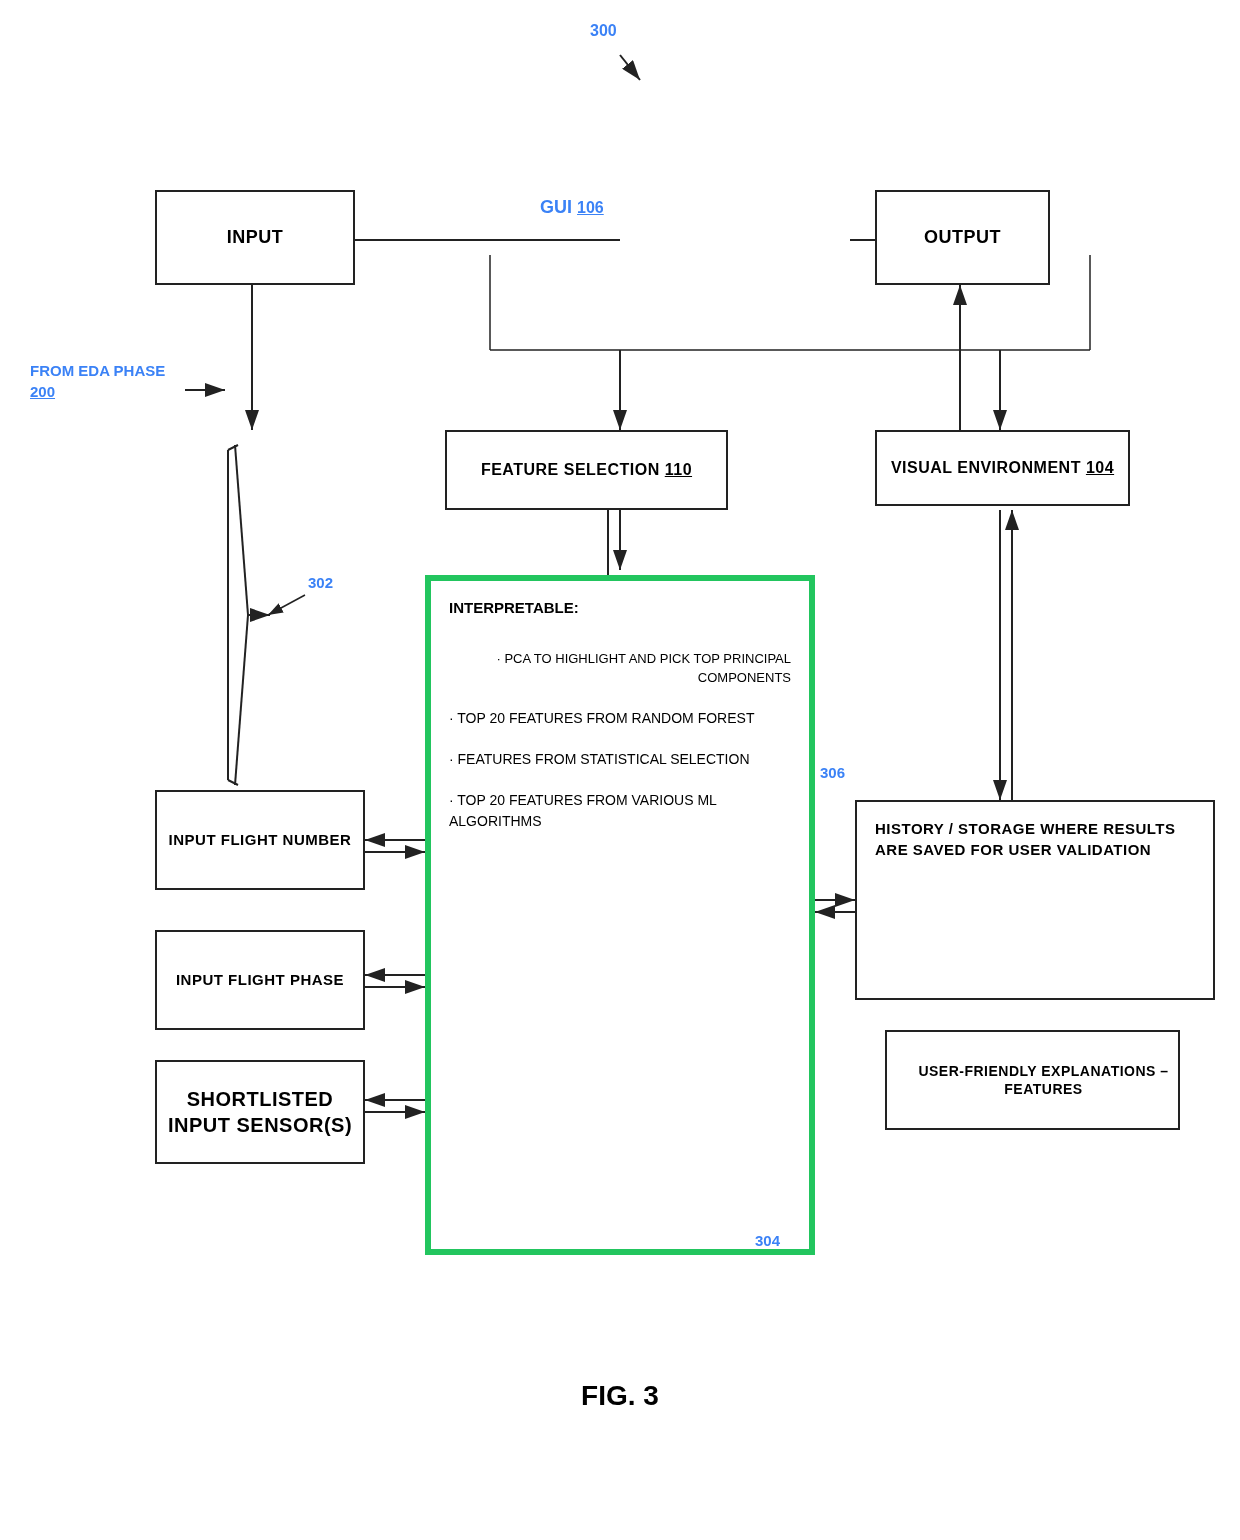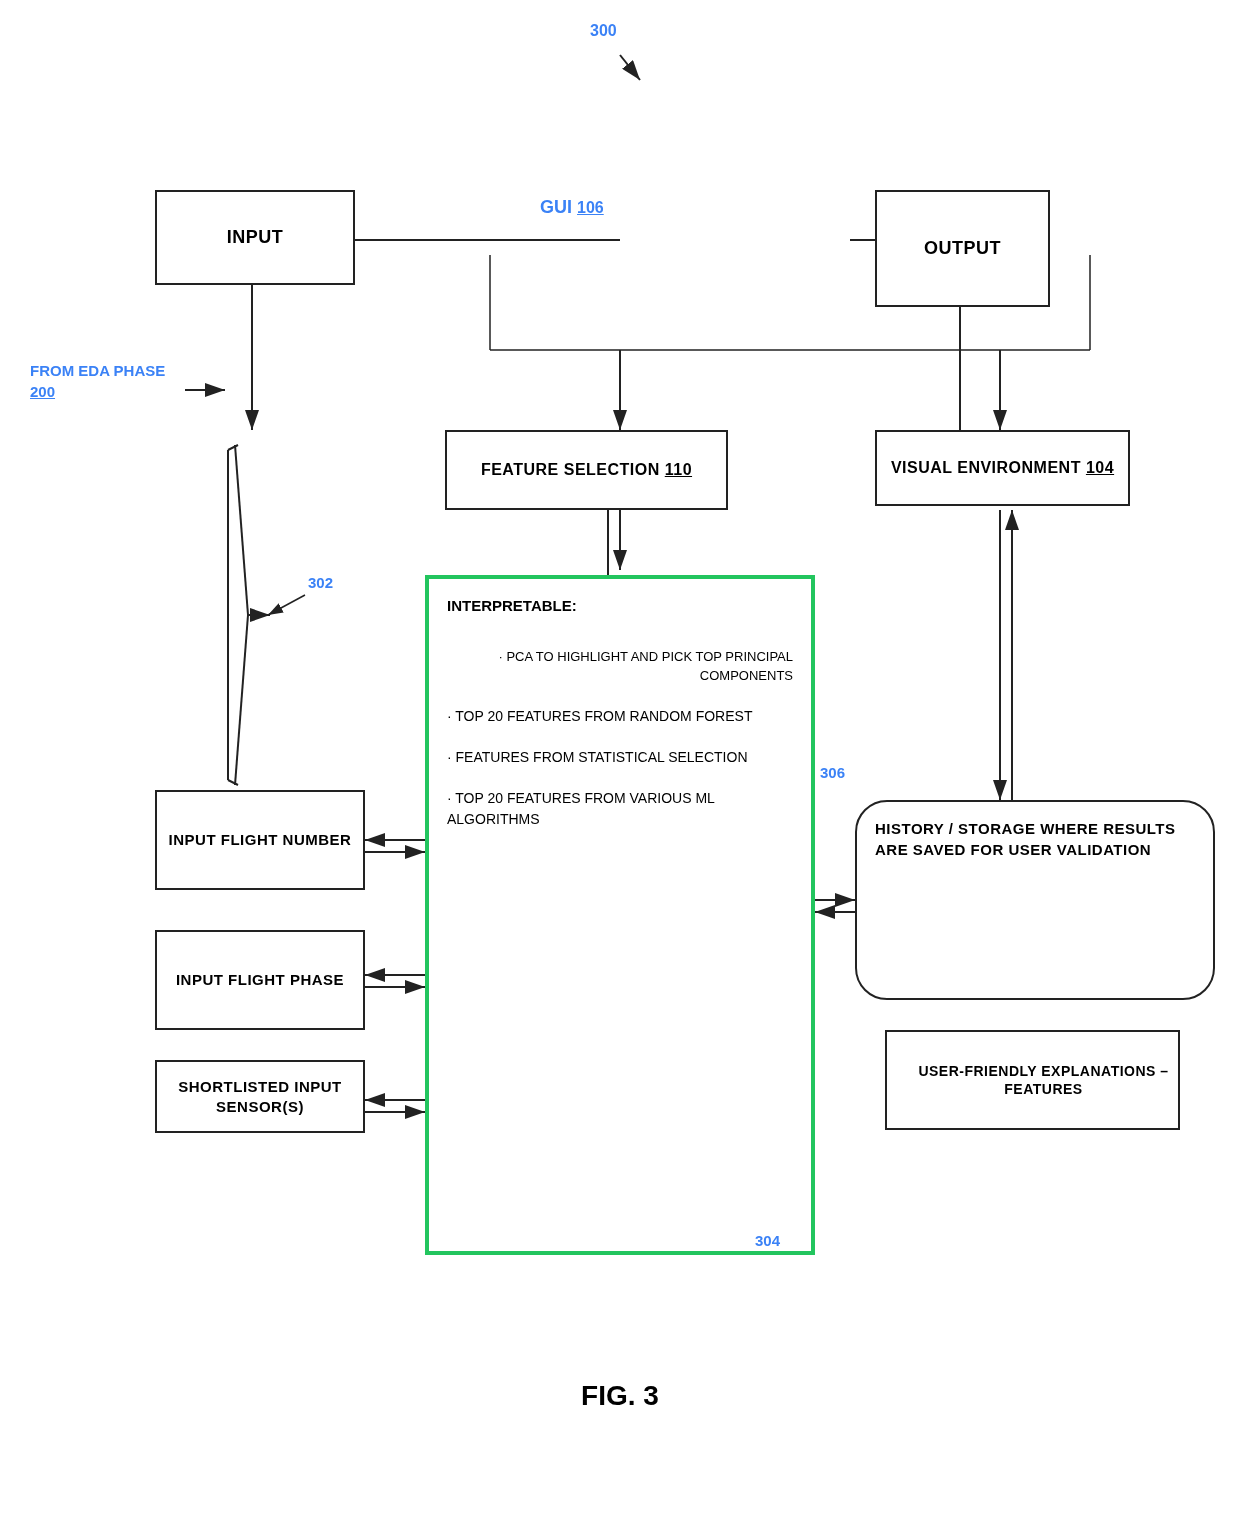--- a/index.html
+++ b/index.html
@@ -58,21 +58,21 @@
       font-size: 28px;
       font-weight: bold;
       font-family: Arial, sans-serif;
       text-align: center;
     }
     .underline {
       text-decoration: underline;
     }
     .interpretable-box {
       position: absolute;
-      border: 4px solid #22c55e;
+      border: 6px solid #22c55e;
       background: #fff;
       font-family: Arial, sans-serif;
       font-size: 14px;
       font-weight: normal;
       padding: 16px 18px;
       line-height: 1.5;
     }
     .interpretable-box .title {
       font-weight: bold;
       font-size: 15px;
@@ -165,21 +165,21 @@
     <span>INPUT</span>
   </div>
 
   <div class="label label-center" style="left:540px; top:195px; font-size:18px; font-weight:bold;">
     <span>GUI</span>
     <span style="font-size:16px;">
       <span class="underline">106</span>
     </span>
   </div>
 
-  <div class="box" style="left:875px; top:190px; width:175px; height:117px; font-size:18px;">
+  <div class="box" style="left:875px; top:190px; width:175px; height:95px; font-size:18px;">
     <span>OUTPUT</span>
   </div>
 
   <div class="label" style="left:30px; top:360px; font-size:15px; line-height:1.4;">
     <span>FROM EDA PHASE</span><br>
     <span class="underline" style="font-size:15px;">200</span>
   </div>
 
   <div class="box" style="left:445px; top:430px; width:283px; height:80px; font-size:16px;">
     <span>FEATURE SELECTION</span>&nbsp;<span class="underline">110</span>
@@ -194,21 +194,21 @@
   </div>
 
   <div class="box" style="left:155px; top:930px; width:210px; height:100px; font-size:15px; line-height:1.3;">
     <span>INPUT FLIGHT PHASE</span>
   </div>
 
   <div class="box" style="left:155px; top:790px; width:210px; height:100px; font-size:15px; line-height:1.3;">
     <span>INPUT FLIGHT NUMBER</span>
   </div>
 
-  <div class="box" style="left:155px; top:1060px; width:210px; height:73px; font-size:15px; line-height:1.3;justify-content:center;">
+  <div class="box" style="left:155px; top:1060px; width:210px; height:104px; font-size:20px; line-height:1.3;justify-content:center;">
     <span>SHORTLISTED INPUT SENSOR(S)</span>
   </div>
 
   <div class="interpretable-box" style="left:425px; top:575px; width:390px; height:680px;">
     <div class="title">
       <span>INTERPRETABLE:</span>
     </div>
     <br>
     <div style="margin-bottom:20px; font-size:13px; line-height:1.5;text-align:right;">
       <span>· PCA TO HIGHLIGHT AND PICK TOP PRINCIPAL COMPONENTS</span>
@@ -221,21 +221,21 @@
     </div>
     <div style="font-size:14px; line-height:1.5;">
       <span>· TOP 20 FEATURES FROM VARIOUS ML ALGORITHMS</span>
     </div>
   </div>
 
   <div class="label" style="left:755px; top:1230px; font-size:15px;">
     <span>304</span>
   </div>
 
-  <div class="box" style="left:855px; top:800px; width:360px; height:200px; font-size:15px; line-height:1.4; font-weight:bold; align-items:flex-end; padding:16px 18px; text-align:left; justify-content:flex-start; flex-direction:column;border-radius:32px;">
+  <div class="box" style="left:855px; top:800px; width:360px; height:200px; font-size:15px; line-height:1.4; font-weight:bold; align-items:flex-end; padding:16px 18px; text-align:left; justify-content:flex-start; flex-direction:column;">
     <span>HISTORY / STORAGE WHERE RESULTS ARE SAVED FOR USER VALIDATION</span>
   </div>
 
   <div class="box" style="left:885px; top:1030px; width:295px; height:100px; font-size:14px; line-height:1.3;padding-left:30px;">
     <span>USER-FRIENDLY EXPLANATIONS – FEATURES</span>
   </div>
 
   <div class="label" style="left:820px; top:762px; font-size:15px;">
     <span>306</span>
   </div>

